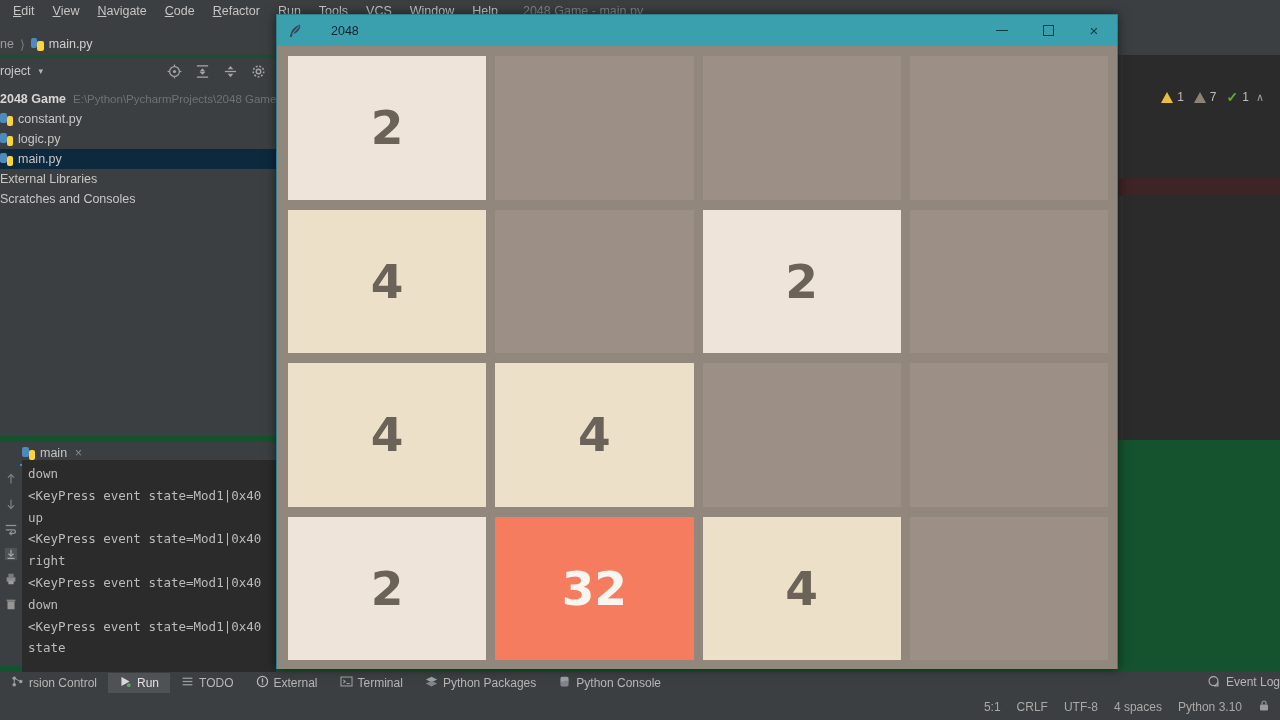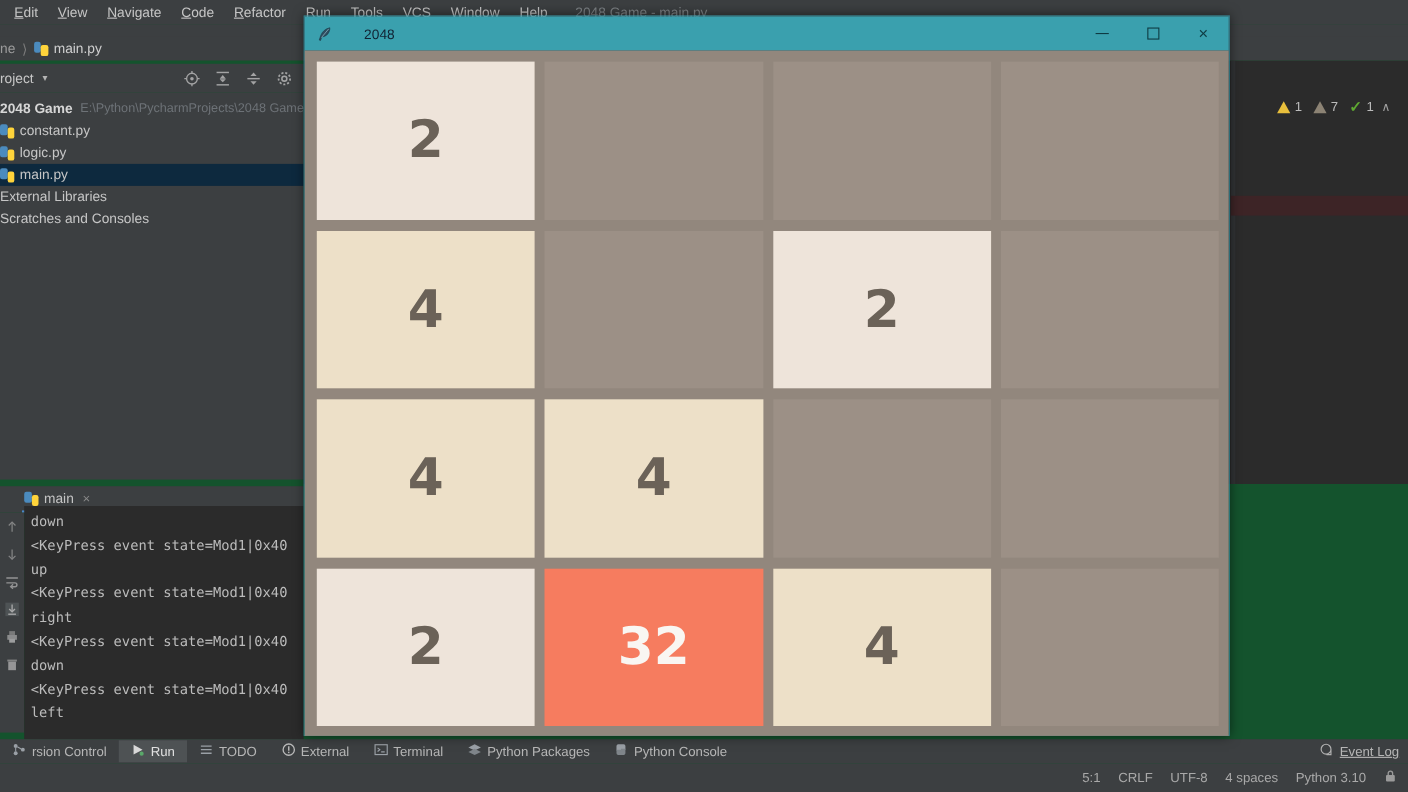--- a/index.html
+++ b/index.html
@@ -120,21 +120,21 @@
   .rt-ic { width:15px; height:15px; }
 
   
   .toolwin-bar {
     position:absolute; left:0; bottom:26px; width:1280px; height:22px;
     background:#3c3f41; display:flex; align-items:center;
     font-size:12px; color:#b6b6b6; gap:0px;
   }
   .tw-item { display:flex; align-items:center; gap:5px; padding:2px 11px; white-space:nowrap;}
   .tw-item.active { background:#4e5254; color:#e0e0e0; }
-  .tw-right { margin-left:auto; display:flex; align-items:center; padding-right:8px; gap:6px;text-decoration:underline; }
+  .tw-right { margin-left:auto; display:flex; align-items:flex-start; gap:6px; }
 
   .statusbar {
     position:absolute; left:0; bottom:0; width:1280px; height:26px;
     background:#3c3f41; display:flex; align-items:center;
     font-size:12px; color:#a9a9a9;
   }
   .sb-right { margin-left:auto; display:flex; align-items:center; gap:16px; padding-right:10px; }
 
   
   .game-win {
@@ -345,21 +345,21 @@
   </div>
   <div class="console" id="console">
       <div>down</div>
       <div>&lt;KeyPress event state=Mod1|0x40</div>
       <div>up</div>
       <div>&lt;KeyPress event state=Mod1|0x40</div>
       <div>right</div>
       <div>&lt;KeyPress event state=Mod1|0x40</div>
       <div>down</div>
       <div>&lt;KeyPress event state=Mod1|0x40</div>
-      <div>left</div>
+      <div>state</div>
     </div>
 
   <div class="inspect-widget">
     <span class="tri tri-warn"></span>
     <span>1</span>
     <span class="tri tri-weak" style="margin-left:6px;"></span>
     <span>7</span>
     <span class="okmark" style="margin-left:6px;">✓</span>
     <span>1</span>
     <span class="chev">∧</span>

